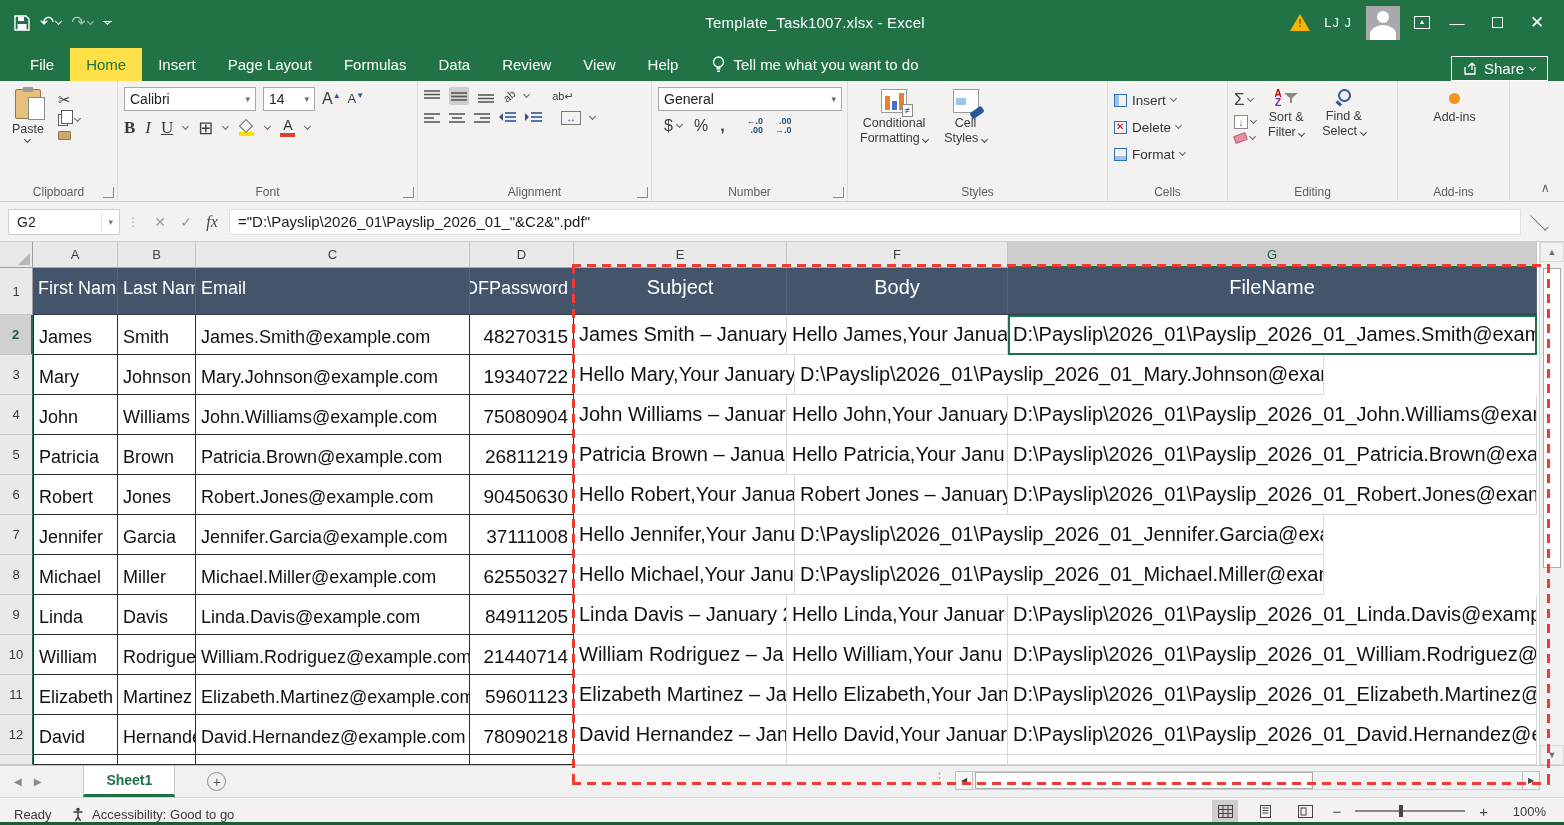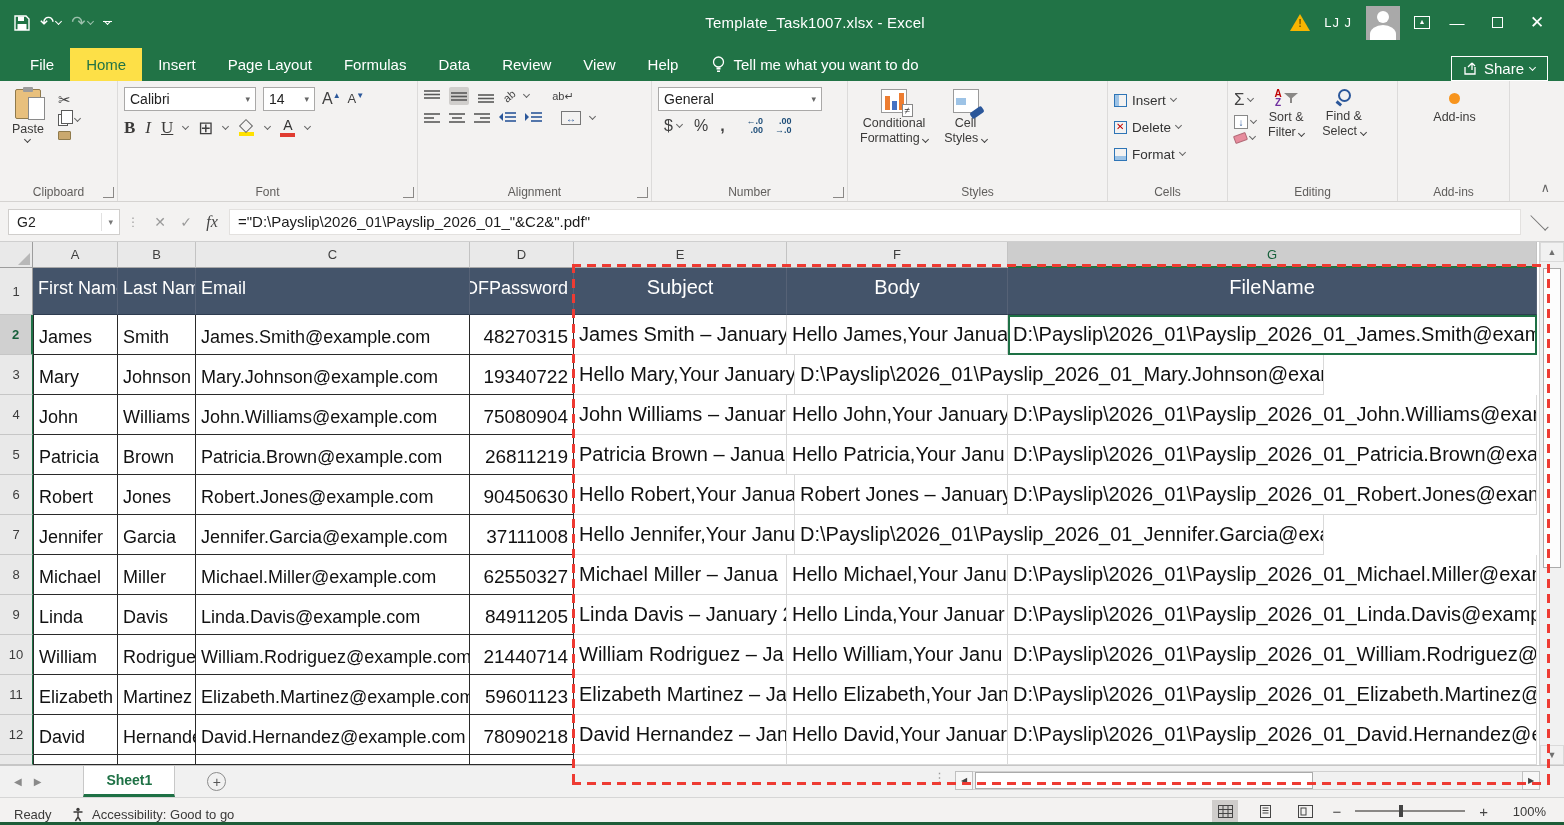--- a/index.html
+++ b/index.html
@@ -356,21 +356,21 @@
             <span>↔</span>
           </span>
         <span class="chv sm" style="color:#666"></span>
       </div>
       <div class="gname">Alignment</div>
       <div class="launcher"></div>
     </div>
 
     <div class="grp" style="width:196px">
       <div class="frow">
-        <div class="combo" style="width:164px">
+        <div class="combo" style="width:184px">
             <span>General</span>
             <span class="arr">▾</span>
           </div>
       </div>
       <div class="frow2" style="gap:12px;padding-left:6px">
         <span class="glyph">$</span>
         <span class="chv sm" style="color:#666;margin-left:-8px"></span>
         <span class="glyph">%</span>
         <span class="glyph" style="font-weight:bold">,</span>
         <span class="mini2" style="margin-left:10px">←.0
@@ -559,21 +559,20 @@
         <div class="cel ar c3 dk">37111008</div>
         <div class="cel al c5 lt big">Hello Jennifer,Your Janu</div>
         <div class="cel al c6 lt big">D:\Payslip\2026_01\Payslip_2026_01_Jennifer.Garcia@example.com.pdf</div>
       </div>
       <div class="grow dr">
         <div class="rown grn">8</div>
         <div class="cel al c0 dk fdk">Michael</div>
         <div class="cel al c1 dk">Miller</div>
         <div class="cel al c2 dk">Michael.Miller@example.com</div>
         <div class="cel ar c3 dk">62550327</div>
-        <div class="cel al c4 lt big">Michael Miller – Janua</div>
         <div class="cel al c5 lt big">Hello Michael,Your Janu</div>
         <div class="cel al c6 lt big">D:\Payslip\2026_01\Payslip_2026_01_Michael.Miller@example.com.pdf</div>
       </div>
       <div class="grow dr">
         <div class="rown grn">9</div>
         <div class="cel al c0 dk fdk">Linda</div>
         <div class="cel al c1 dk">Davis</div>
         <div class="cel al c2 dk">Linda.Davis@example.com</div>
         <div class="cel ar c3 dk">84911205</div>
         <div class="cel al c4 lt big">Linda Davis – January 2</div>

